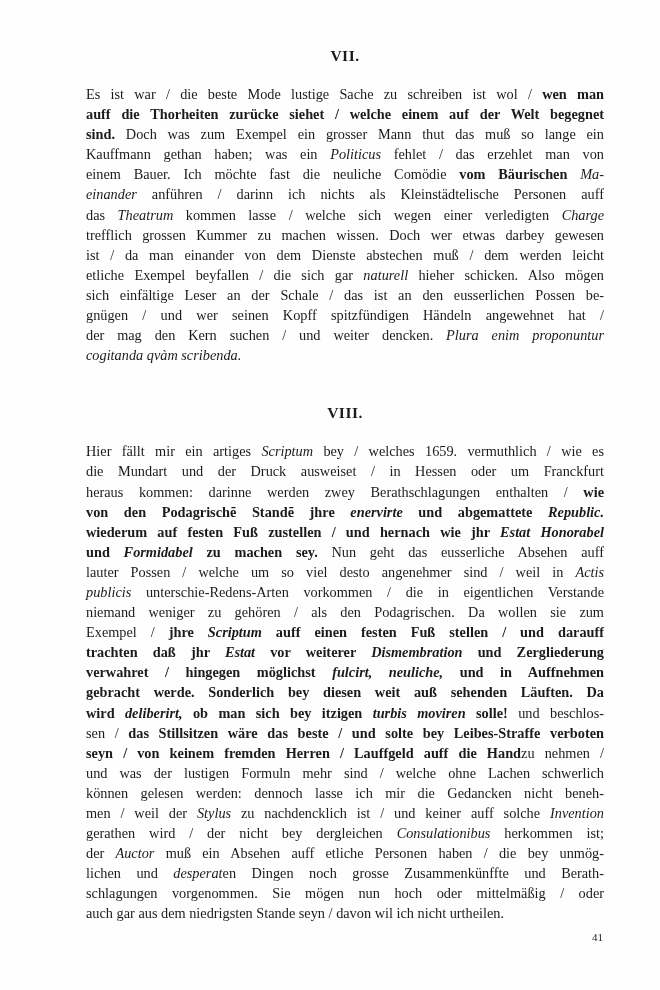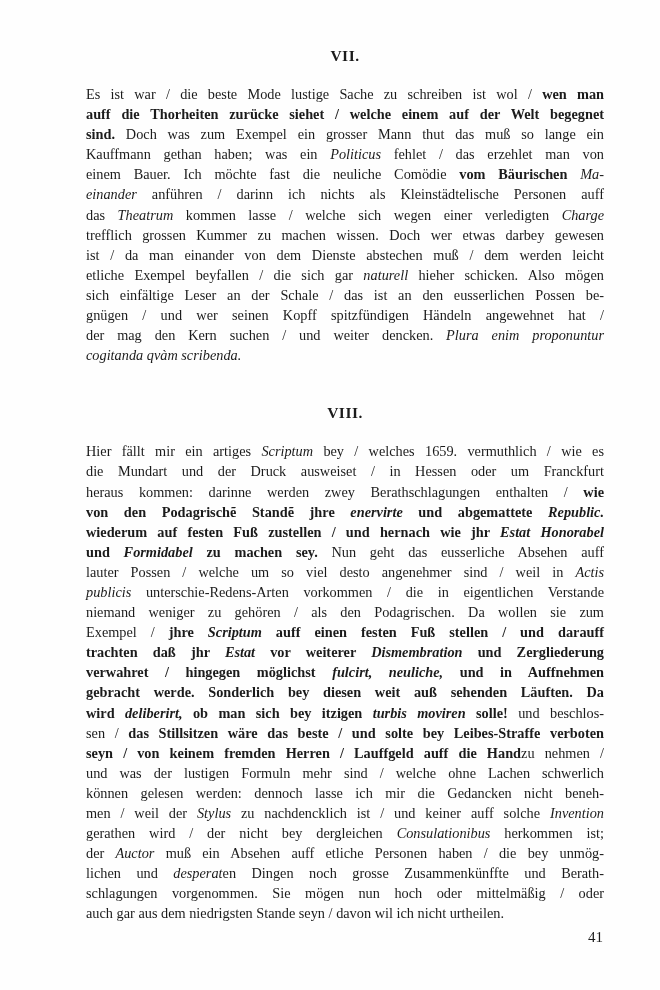--- a/index.html
+++ b/index.html
@@ -51,21 +51,21 @@
     text-align-last: left;
   }
   .r-n { font-weight: normal; font-style: normal; }
   .r-b { font-weight: bold;   font-style: normal; }
   .r-i { font-weight: normal; font-style: italic; }
   .r-bi{ font-weight: bold;   font-style: italic; }
   .folio {
     position: absolute;
     top: 930px;
     right: 57px;
-    font-size: 15px;
+    font-size: 11px;
     line-height: 14px;
   }
 </style>
 </head>
 <body style="color: rgb(27, 27, 27);">
 
 <div class="sheet" style="background: rgb(254, 254, 254);">
   <div class="content" id="sections">
       <div class="section">
         <div class="section-heading">VII.</div>

